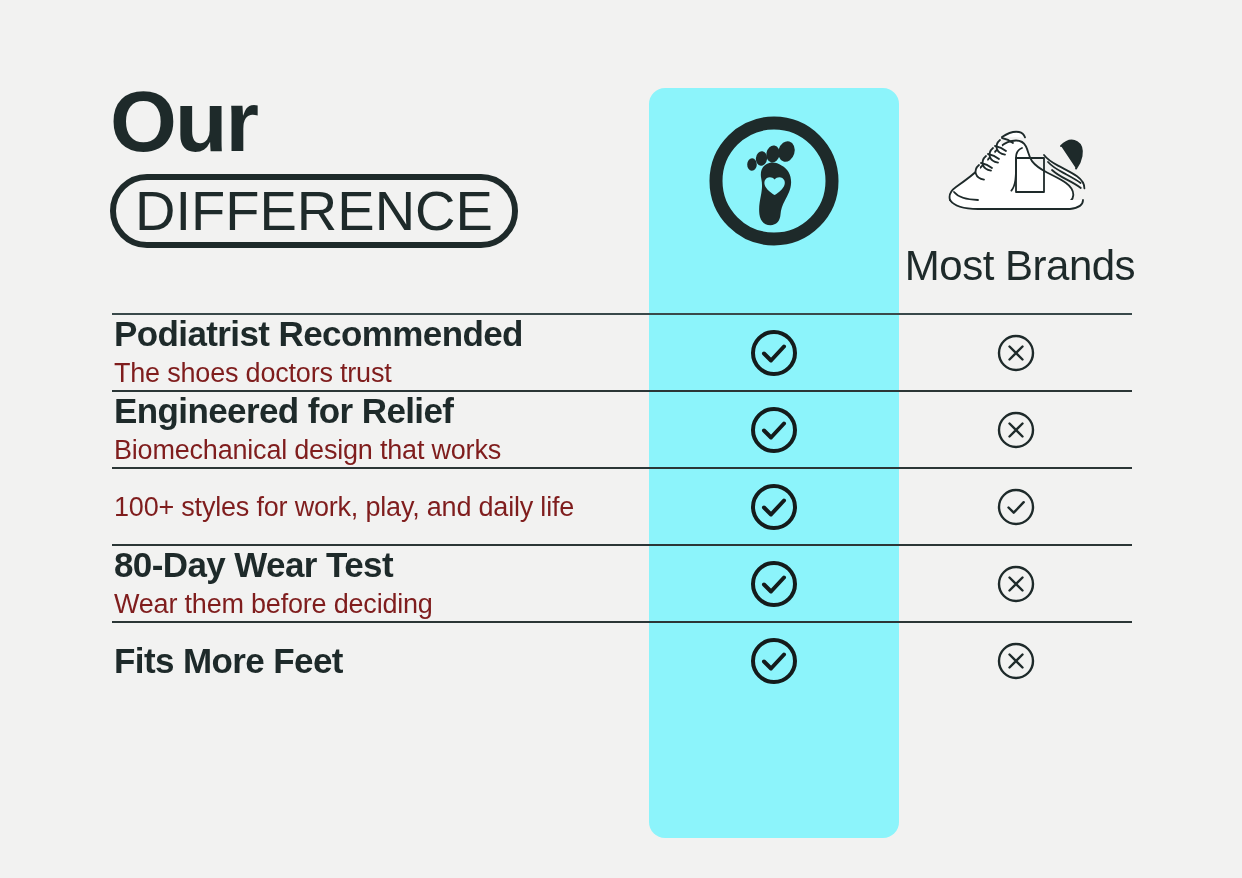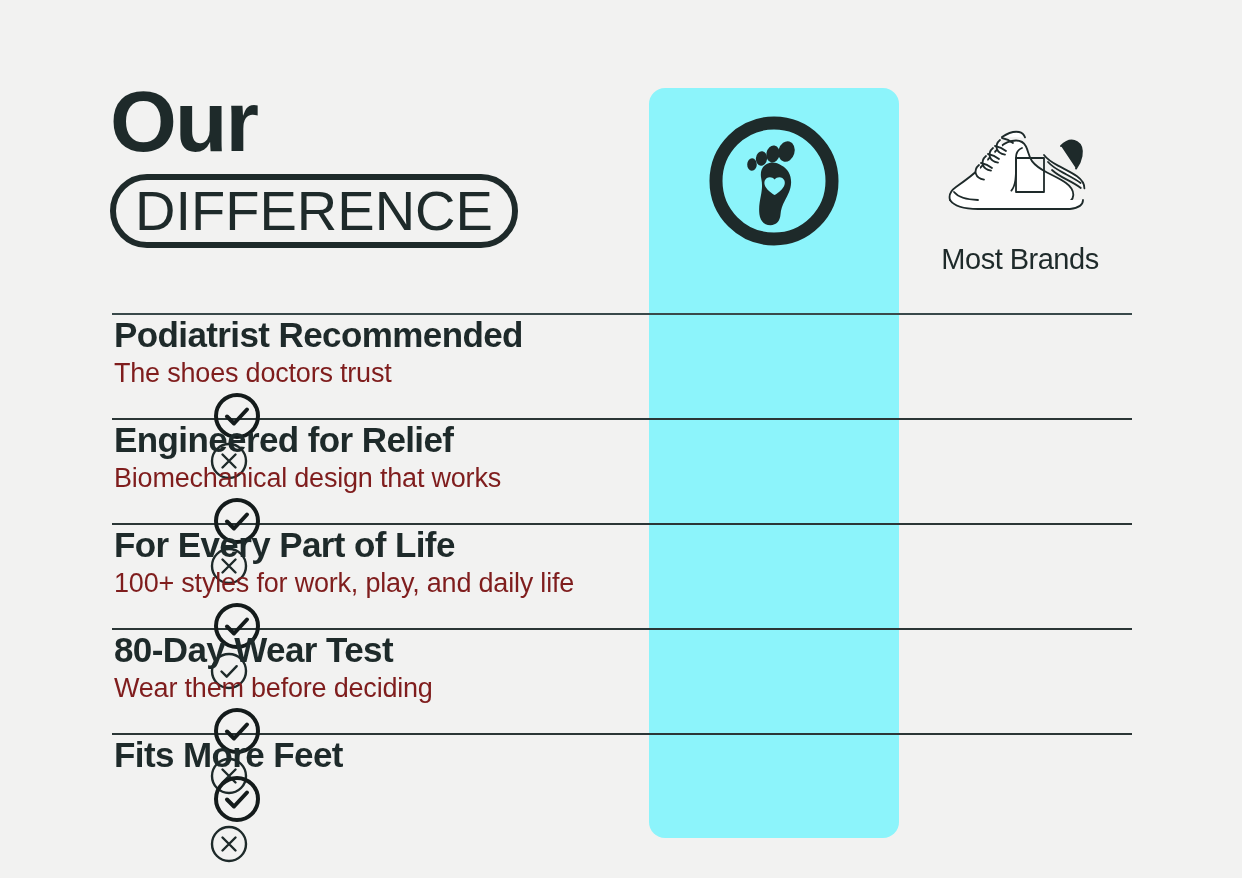--- a/index.html
+++ b/index.html
@@ -94,21 +94,21 @@
     height: 120px;
     z-index: 3;
   }
 
   .brands-label {
     position: absolute;
     left: 899px;
     top: 245px;
     width: 242px;
     text-align: center;
-    font-size: 29px;
+    font-size: 42px;
     font-weight: 500;
     color: #1e2a2a;
     letter-spacing: -0.5px;
     line-height: 1;
     z-index: 3;
   }
 
   
   .table {
     position: absolute;
@@ -121,24 +121,23 @@
   .divider {
     height: 2px;
     background: #2b3636;
     width: 1020px;
   }
 
   .divider.top { height: 2px; background: #39494a; }
 
   .row {
     display: flex;
-    align-items: flex-start;
-    height: 103px;
+    align-items: center;
+    height: 75px;
     position: relative;
-    flex-direction: column;
   }
 
   .row-text {
     width: 537px;
     padding-left: 2px;
   }
 
   .row-title {
     font-size: 35px;
     font-weight: 700;
@@ -270,21 +269,20 @@
         <svg class="icon-small" viewBox="0 0 40 40">
           <circle cx="20" cy="20" r="17" fill="none" stroke="#1e2a2a" stroke-width="2.4"></circle>
           <path d="M13.5 13.5l13 13M26.5 13.5l-13 13" fill="none" stroke="#1e2a2a" stroke-width="2.4" stroke-linecap="round"></path>
         </svg>
       </div>
     </div>
     <div class="divider"></div>
 
     <div class="row">
       <div class="row-text">
-        <div class="row-title">For Every Part of Life</div>
         <div class="row-sub">100+ styles for work, play, and daily life</div>
       </div>
       <div class="cell-ours">
         <svg class="icon-check-big" viewBox="0 0 50 50">
           <circle cx="25" cy="25" r="21" fill="none" stroke="#141b1b" stroke-width="4"></circle>
           <path d="M15 25.5l7 7 13-14" fill="none" stroke="#141b1b" stroke-width="4" stroke-linecap="round" stroke-linejoin="round"></path>
         </svg>
       </div>
       <div class="cell-theirs">
         <svg class="icon-small" viewBox="0 0 40 40">

